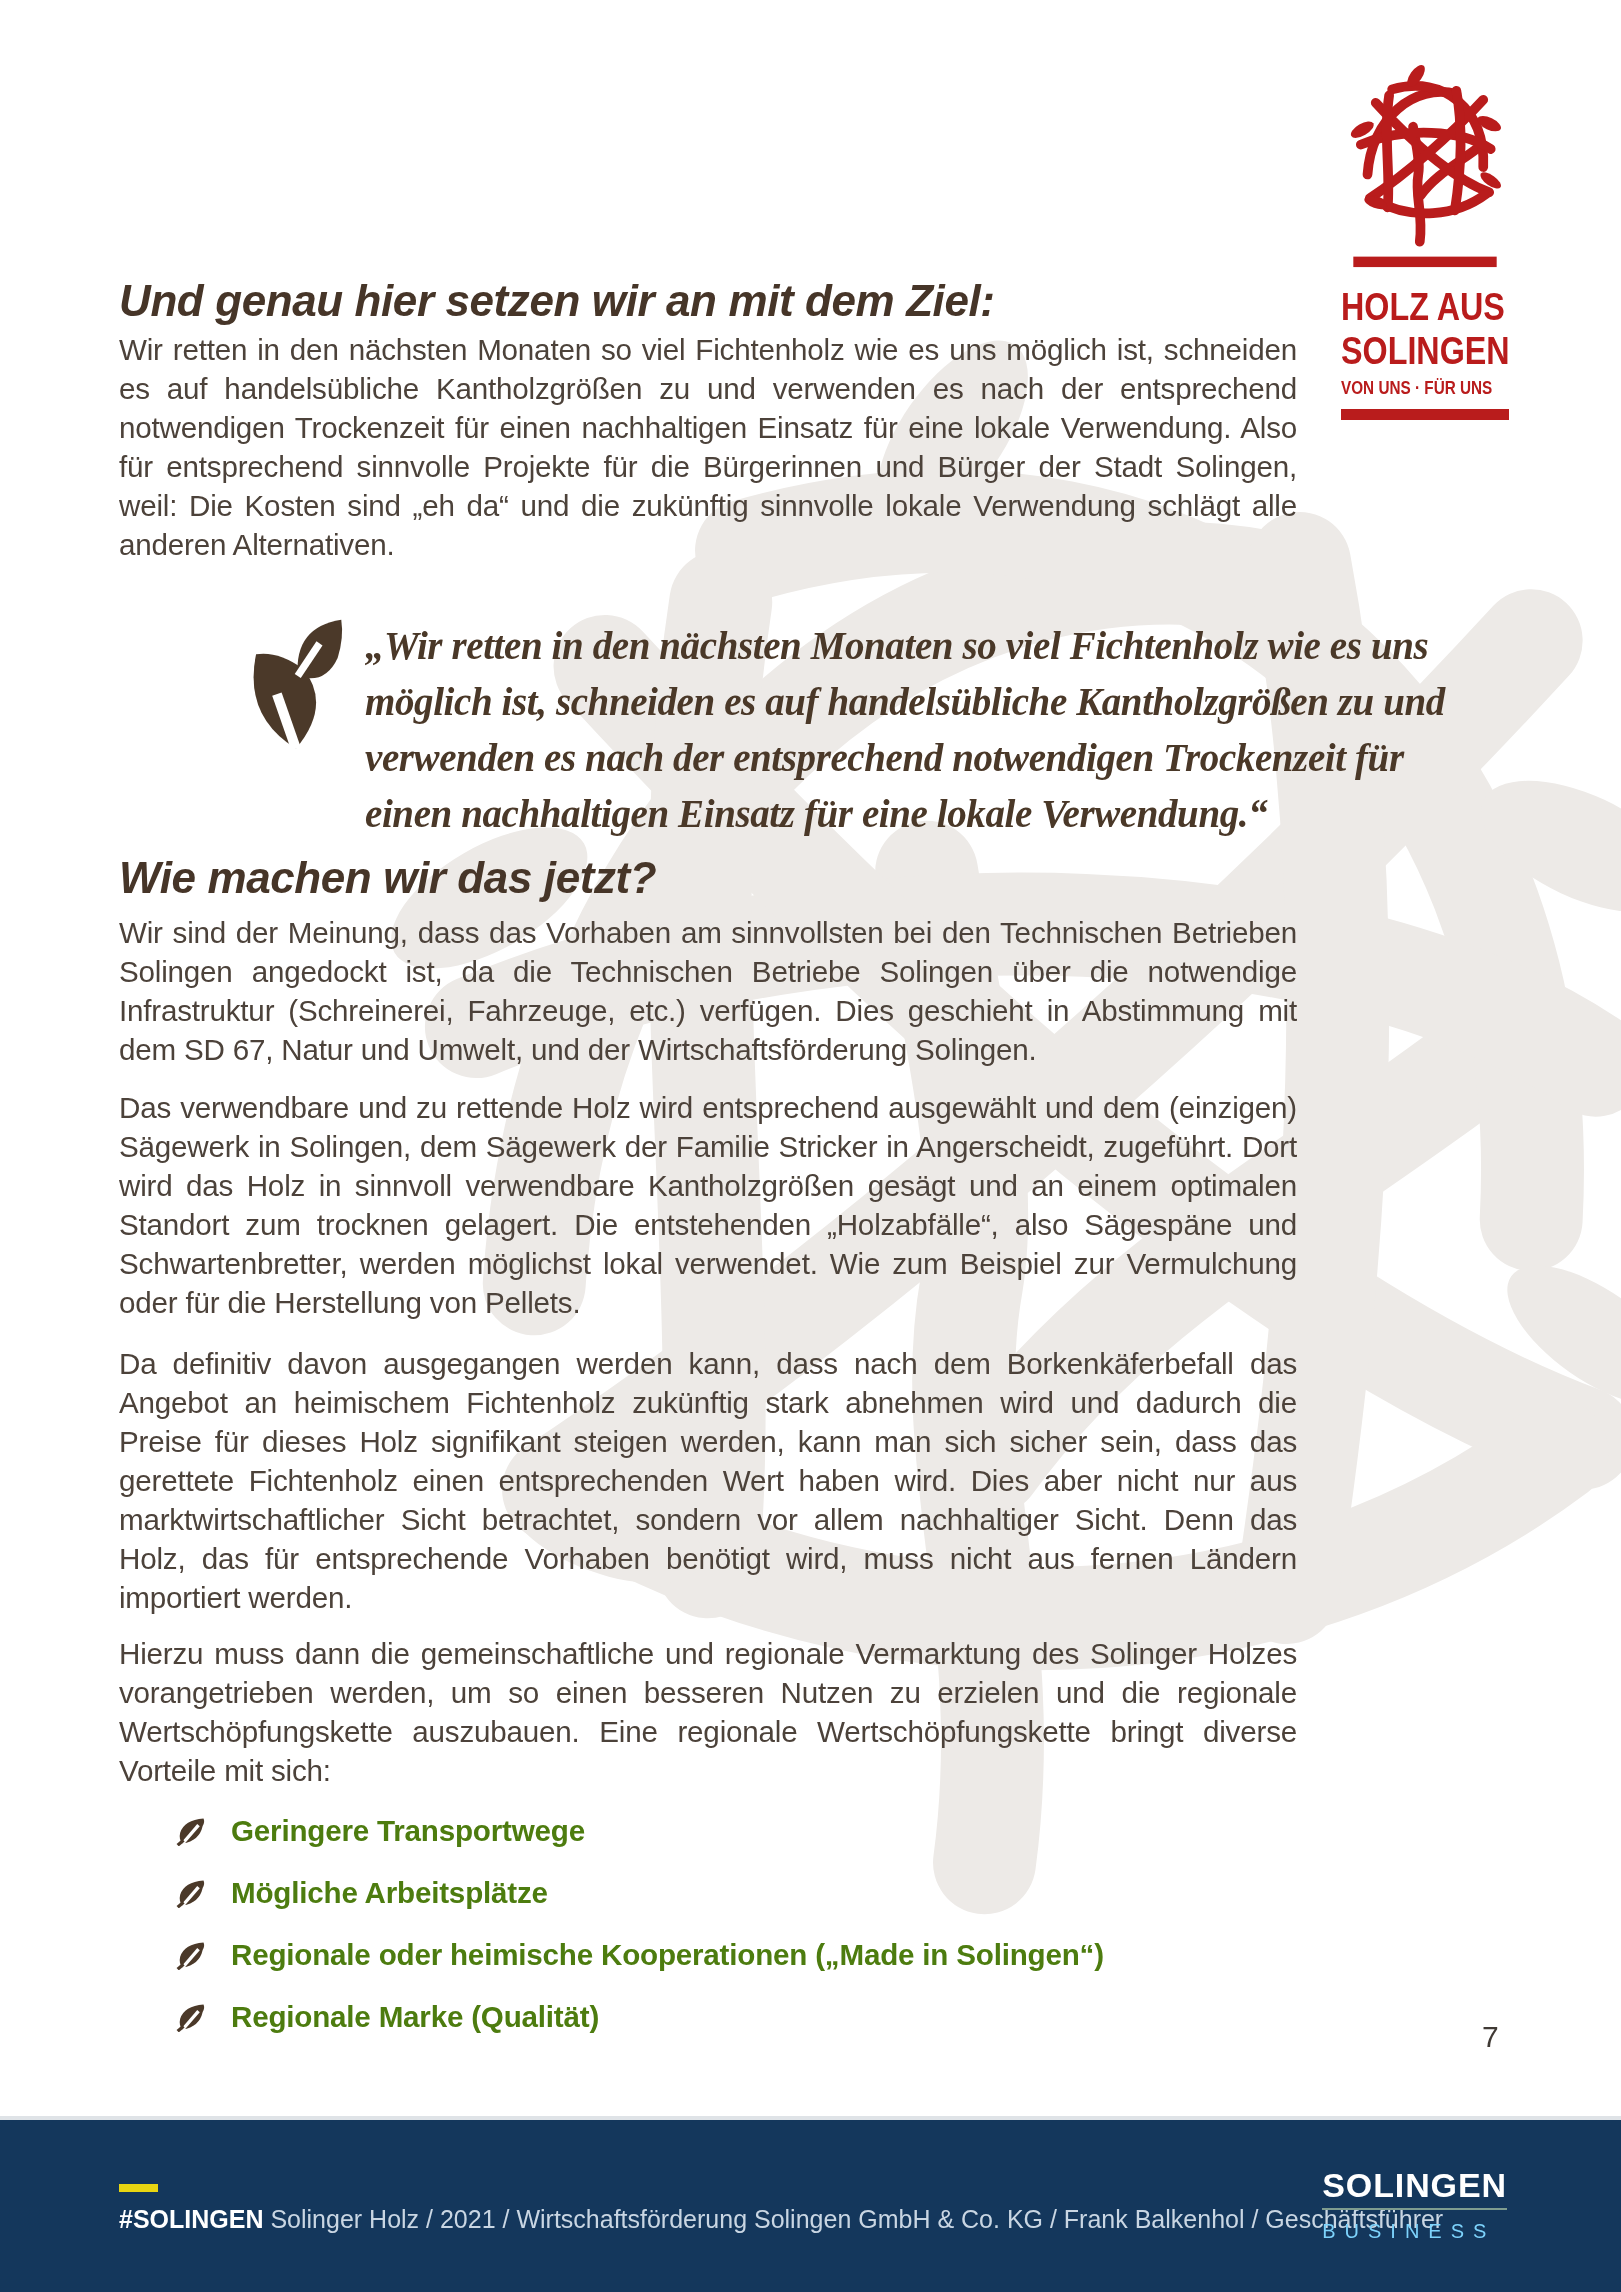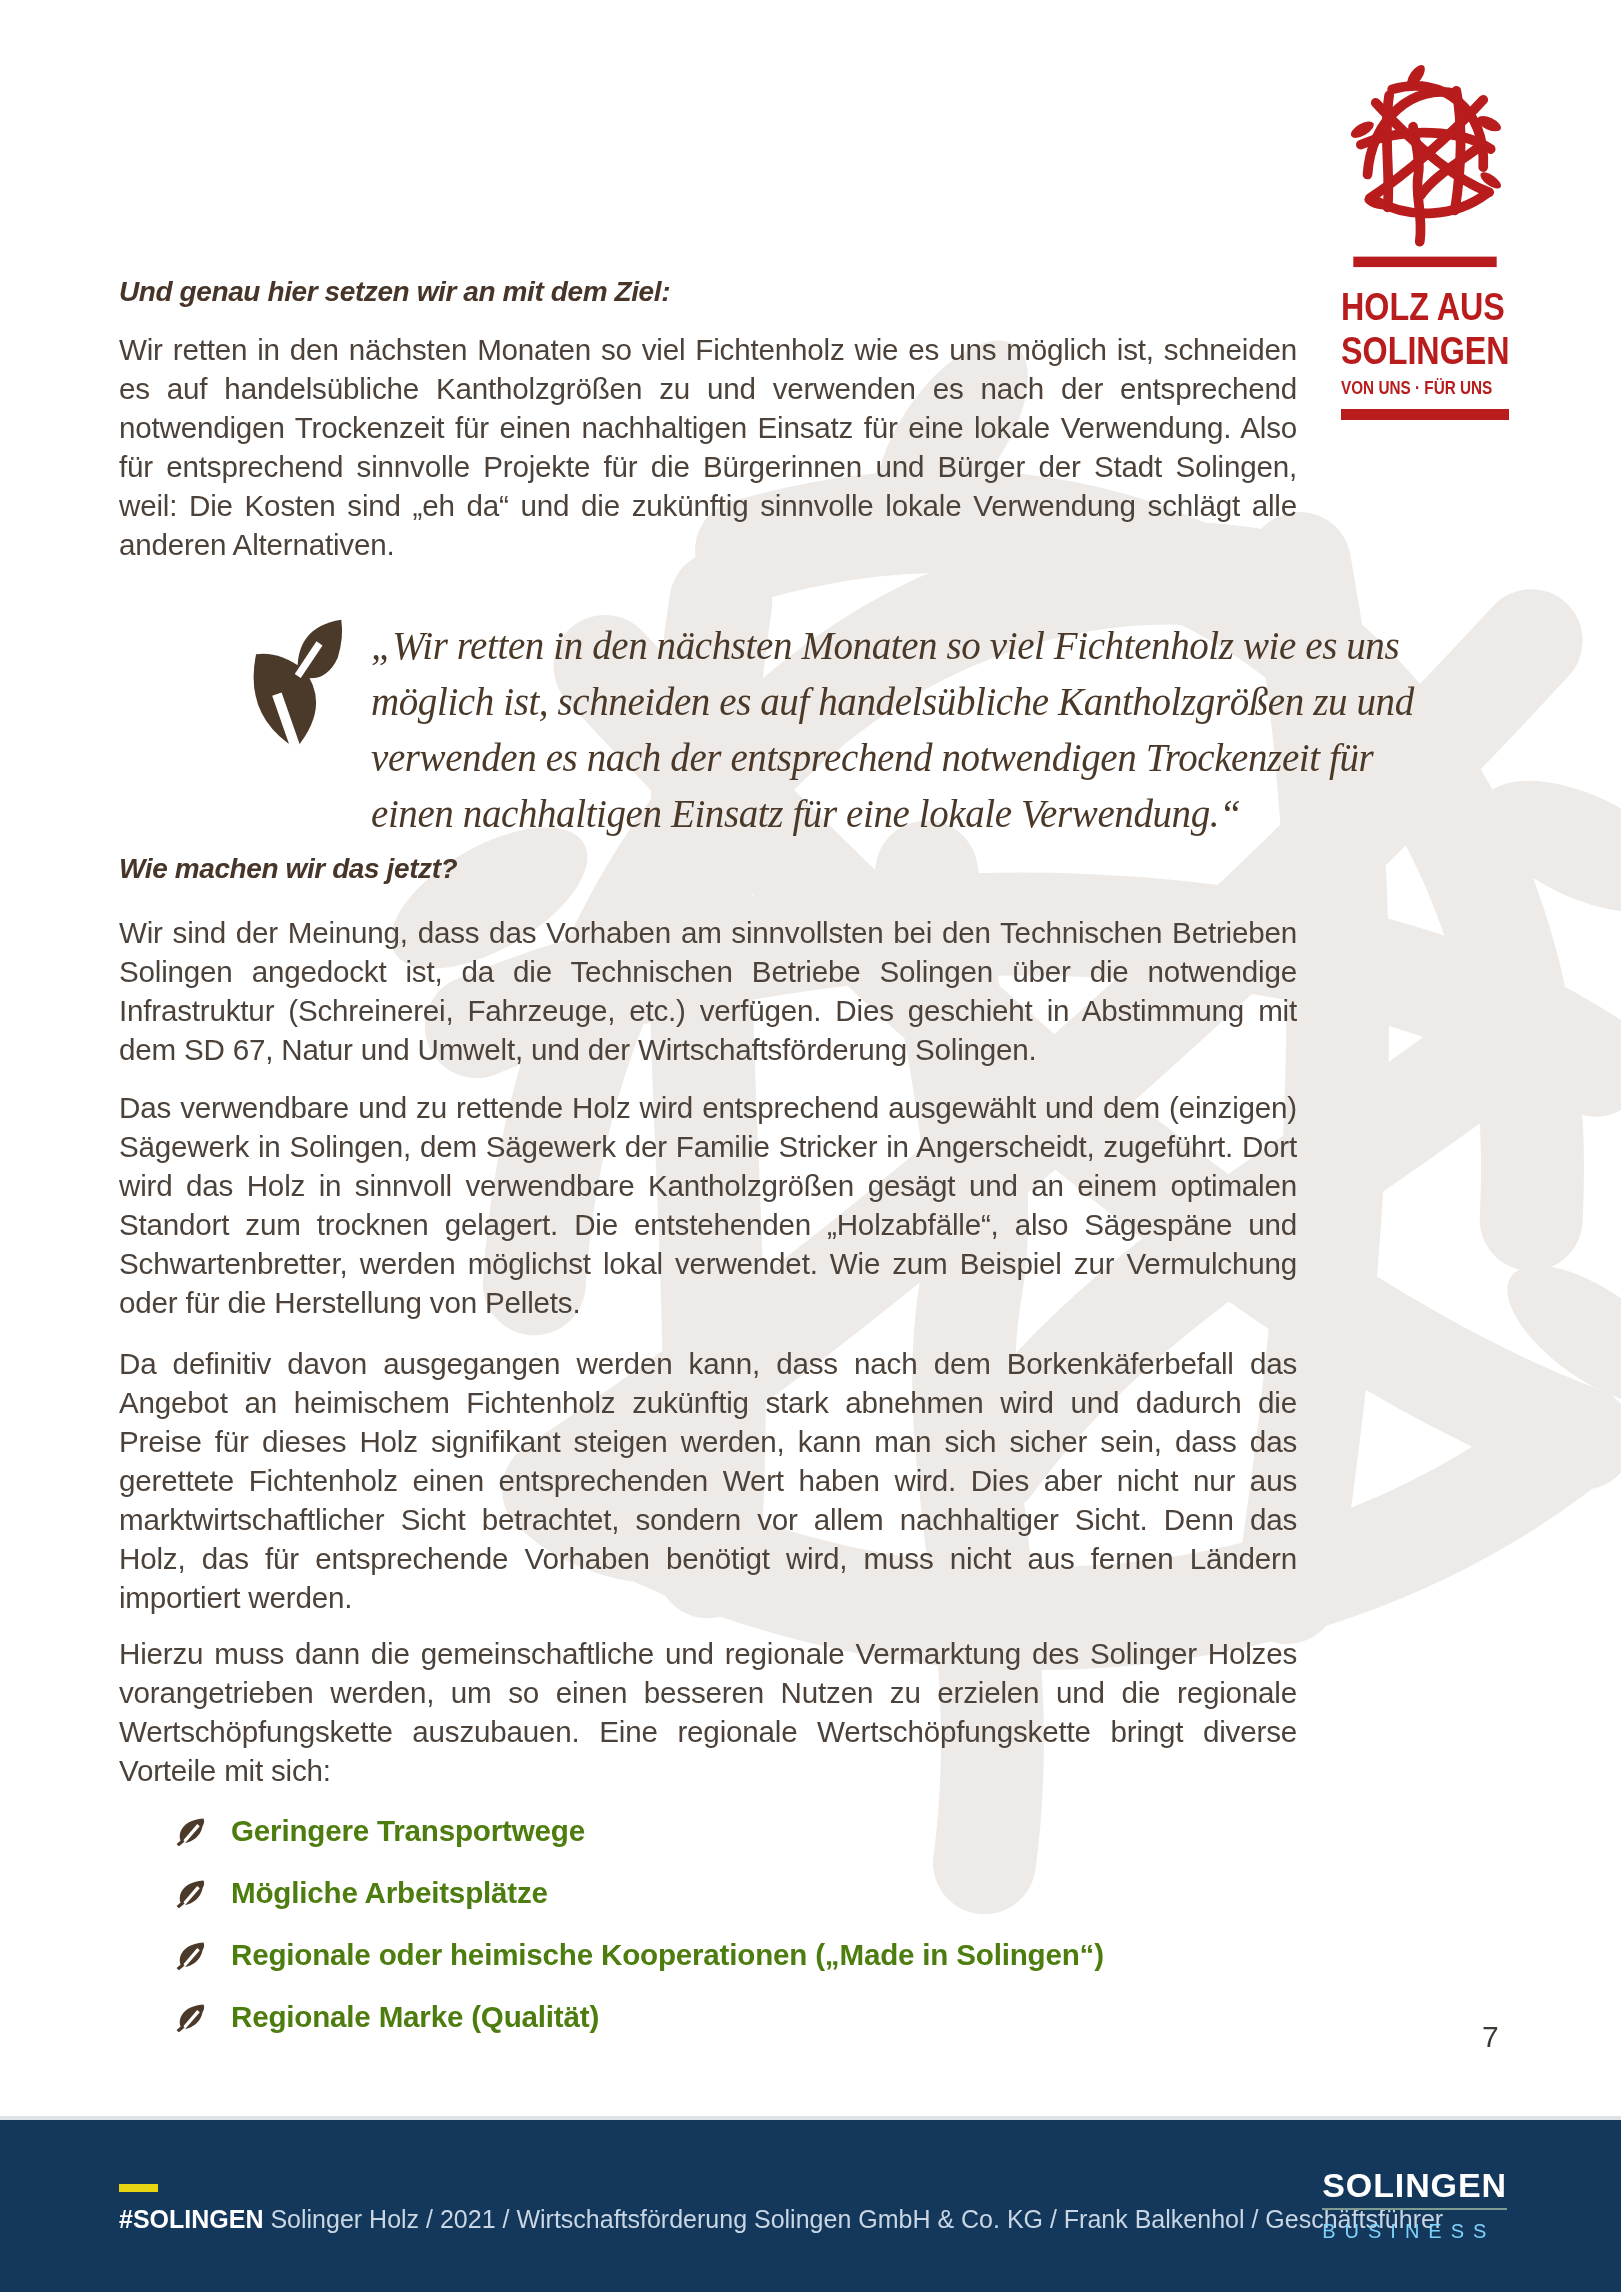--- a/index.html
+++ b/index.html
@@ -12,32 +12,32 @@
   .watermark svg{width:100%;height:100%;}
   
   .logo{position:absolute;left:1341px;top:61px;width:168px;color:#b91c1c;z-index:2;}
   .logo svg.tree{display:block;width:168px;height:224px;}
   .logo-line{font-weight:bold;font-size:38px;line-height:44px;white-space:nowrap;
     transform:scaleX(0.85);transform-origin:0 50%;letter-spacing:0;}
   .logo-tagline{font-weight:bold;font-size:18px;line-height:23px;white-space:nowrap;
     transform:scaleX(0.85);transform-origin:0 50%;margin-top:3.6px;}
   .logo-bar{height:11.6px;background:currentColor;margin-top:9px;}
   
-  .h-section{position:absolute;left:119px;margin:0;font-size:28px;font-weight:bold;font-style:italic;
+  .h-section{position:absolute;left:119px;margin:0;font-size:44px;font-weight:bold;font-style:italic;
     color:#463528;letter-spacing:-0.4px;z-index:1;white-space:nowrap;}
   .h-goal{top:276px;}
   .h-how{top:853px;text-align:center;}
   .body-p{position:absolute;left:119px;width:1178px;margin:0;font-size:29.6px;line-height:39px;
     color:#4c423a;text-align:justify;letter-spacing:-0.2px;z-index:1;}
   .p-intro{top:330px;}
   .p-1{top:913px;}
   .p-2{top:1088px;}
   .p-3{top:1344px;}
   .p-4{top:1634px;}
-  .quote{position:absolute;left:235px;top:618px;width:1245px;display:flex;gap:25px;z-index:1;}
+  .quote{position:absolute;left:235px;top:618px;width:1245px;display:flex;gap:19px;z-index:1;font-weight:bold;}
   .quote-icon{flex:0 0 111px;color:#4b3929;}
   .quote-icon svg{width:111px;height:136px;}
   .quote-text{margin:0;width:1093px;font-family:"Liberation Serif",serif;font-style:italic;
     font-size:39px;line-height:56px;color:#4a3828;letter-spacing:-0.4px;}
   .benefits{position:absolute;left:176px;top:1811px;margin:0;padding:0;list-style:none;z-index:1;}
   .benefit{display:flex;align-items:center;gap:25px;height:39px;margin-bottom:23px;}
   .benefit-icon{flex:0 0 30px;color:#4b3929;display:flex;}
   .benefit-icon svg{width:30px;height:30px;}
   .benefit-label{font-size:29.6px;font-weight:bold;color:#4d7c0f;letter-spacing:-0.2px;white-space:nowrap;}
   .page-number{position:absolute;left:1482px;top:2020px;font-size:30px;color:#403a35;z-index:1;}

